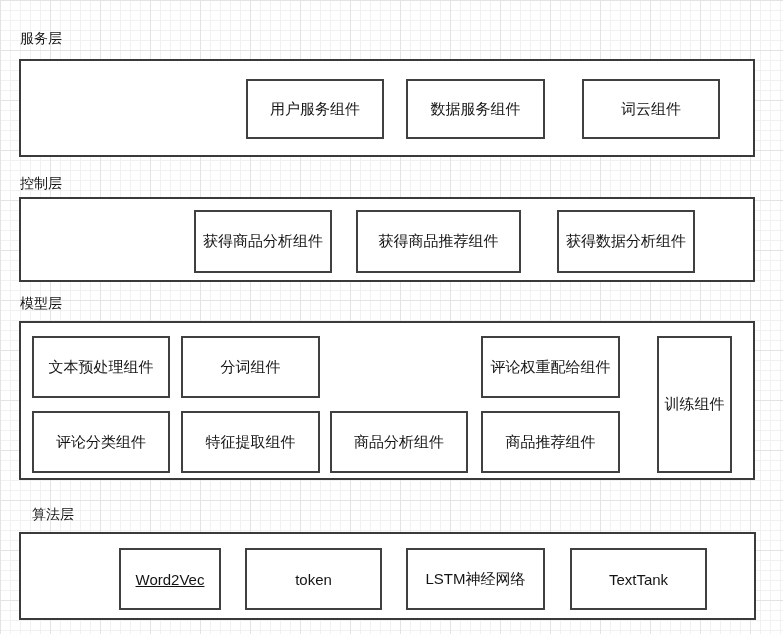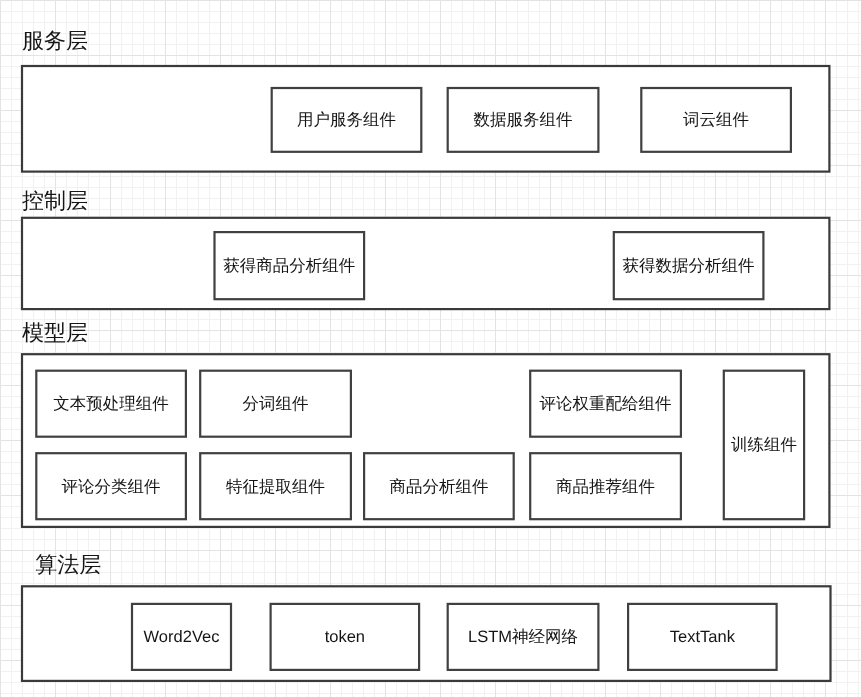--- a/index.html
+++ b/index.html
@@ -15,21 +15,21 @@
     background-color: #ffffff;
     background-image:
       linear-gradient(#e3e3e3 1px, transparent 1px),
       linear-gradient(90deg, #e3e3e3 1px, transparent 1px),
       linear-gradient(#f1f1f1 1px, transparent 1px),
       linear-gradient(90deg, #f1f1f1 1px, transparent 1px);
     background-size: 50px 50px, 50px 50px, 10px 10px, 10px 10px;
   }
   .layer-title {
     position: absolute;
-    font-size: 20px;
+    font-size: 14px;
     line-height: 26px;
     color: #161616;
     white-space: nowrap;
   }
   .container {
     position: absolute;
     background: #ffffff;
     border: 2px solid #3a3a3a;
     box-sizing: border-box;
   }
@@ -55,36 +55,37 @@
   <div class="layer-title" style="left:20px; top:25px;">服务层</div>
   <div class="container" style="left:19px; top:59px; width:736px; height:98px;">
     <div class="box" style="left:211px; top:18px; width:138px; height:60px;margin-left:14px;">用户服务组件</div>
     <div class="box" style="left:385px; top:18px; width:139px; height:60px;">数据服务组件</div>
     <div class="box" style="left:561px; top:18px; width:138px; height:60px;">词云组件</div>
   </div>
 
   <div class="layer-title" style="left:20px; top:170px;">控制层</div>
   <div class="container" style="left:19px; top:197px; width:736px; height:85px;">
     <div class="box" style="left:173px; top:11px; width:138px; height:63px;">获得商品分析组件</div>
+    <div class="box" style="left:335px; top:11px; width:165px; height:63px;">获得商品推荐组件</div>
     <div class="box" style="left:536px; top:11px; width:138px; height:63px;">获得数据分析组件</div>
   </div>
 
   <div class="layer-title" style="left:20px; top:290px;">模型层</div>
   <div class="container" style="left:19px; top:321px; width:736px; height:159px;">
     <div class="box" style="left:11px; top:13px; width:138px; height:62px;">文本预处理组件</div>
     <div class="box" style="left:160px; top:13px; width:139px; height:62px;">分词组件</div>
     <div class="box" style="left:460px; top:13px; width:139px; height:62px;">评论权重配给组件</div>
     <div class="box" style="left:636px; top:13px; width:75px; height:137px;">训练组件</div>
     <div class="box" style="left:11px; top:88px; width:138px; height:62px;">评论分类组件</div>
     <div class="box" style="left:160px; top:88px; width:139px; height:62px;">特征提取组件</div>
     <div class="box" style="left:309px; top:88px; width:138px; height:62px;">商品分析组件</div>
     <div class="box" style="left:460px; top:88px; width:139px; height:62px;">商品推荐组件</div>
   </div>
 
   <div class="layer-title" style="left:32px; top:501px;">算法层</div>
   <div class="container" style="left:19px; top:532px; width:737px; height:88px;">
-    <div class="box" style="left:98px; top:14px; width:92px; height:62px;">Word2Vec</div>
+    <div class="box" style="left:98px; top:14px; width:102px; height:62px;text-decoration:underline;">Word2Vec</div>
     <div class="box" style="left:224px; top:14px; width:137px; height:62px;">token</div>
     <div class="box" style="left:385px; top:14px; width:139px; height:62px;">LSTM神经网络</div>
     <div class="box" style="left:549px; top:14px; width:137px; height:62px;">TextTank</div>
   </div>
 
 </div>
 
 </body></html>

